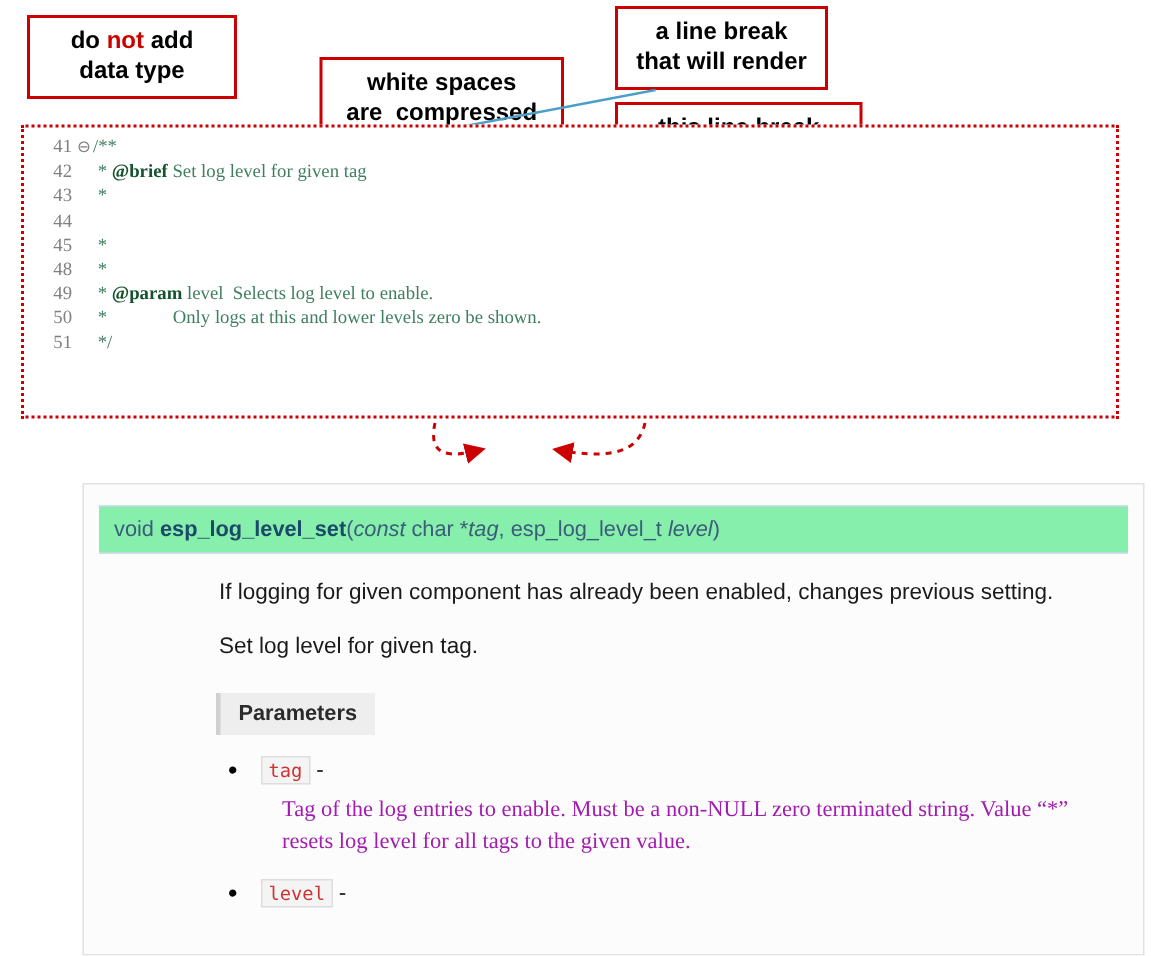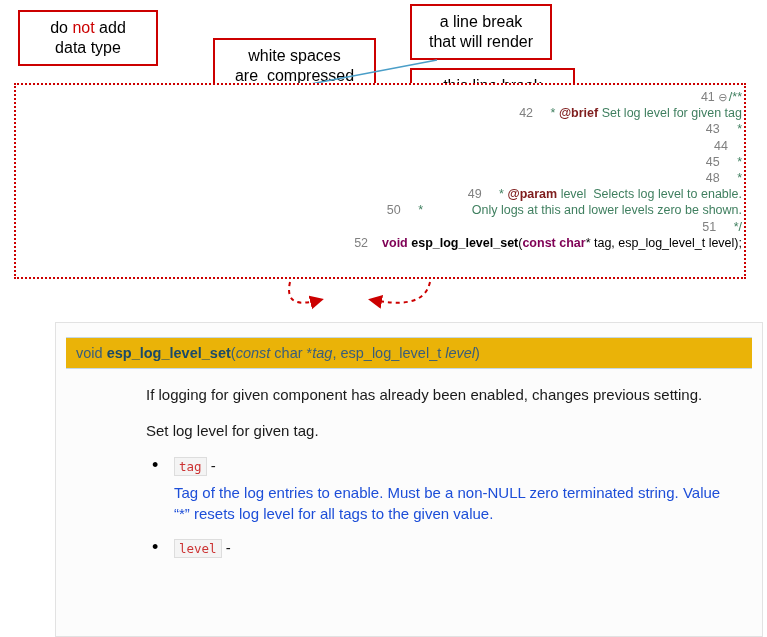--- a/index.html
+++ b/index.html
@@ -22,20 +22,21 @@
     background: #ffffff;
     color: #000000;
     font-size: 16px;
     line-height: 1.25;
     text-align: center;
     padding: 6px 10px;
     box-sizing: border-box;
     display: flex;
     align-items: center;
     justify-content: center;
+    font-weight: bold;
   }
   .callout .hl { color: #cc0000; }
 
   #callout-no-datatype { left: 18px;  top: 10px;  width: 140px; height: 56px; }
   #callout-whitespace  { left: 175px; top: 38px;  width: 163px; height: 56px; margin-left: 38px; }
   #callout-linebreak-render     { left: 410px; top: 4px;  width: 142px; height: 56px; }
   #callout-linebreak-not-render { left: 410px; top: 68px; width: 165px; height: 56px; }
 
   
   #code-block {
@@ -45,43 +46,42 @@
     width: 732px;
     height: 196px;
     border: 2px dotted #cc0000;
     background: #ffffff;
     box-sizing: border-box;
     padding: 4px 2px 2px 2px;
   }
   .code-line {
     display: flex;
     align-items: baseline;
-    font-family: Liberation Sans, sans-serif;
+    font-family: Liberation Serif, serif;
     font-size: 12.5px;
     line-height: 16.2px;
     white-space: pre;
-    justify-content: flex-end;
   }
   .ln {
     width: 30px;
     text-align: right;
     color: #808080;
     padding-right: 2px;
     flex: none;
     user-select: none;
   }
   .fold {
     width: 12px;
     flex: none;
     text-align: center;
     color: #808080;
     font-size: 11px;
   }
   .code-text { color: #3f7f5f; }
-  .code-text .doctag { color: #7f1d1d; font-weight: bold; }
+  .code-text .doctag { color: #14532d; font-weight: bold; }
   .code-text .kw { color: #7f0055; font-weight: bold; }
   .code-text .plain { color: #000000; }
 
   
   #connector-svg {
     position: absolute;
     left: 0; top: 0;
     width: 767px; height: 637px;
     pointer-events: none;
   }
@@ -93,21 +93,21 @@
     top: 322px;
     width: 708px;
     height: 315px;
     background: #fcfcfc;
     border: 1px solid #e2e2e2;
     box-sizing: border-box;
     overflow: hidden;
   }
   #doc-signature {
     margin: 14px 10px 0 10px;
-    background: #eab308;
+    background: #86efac;
     border-top: 1px solid #c4d8e6;
     border-bottom: 1px solid #c4d8e6;
     padding: 7px 10px;
     font-size: 14.5px;
     color: #3a5e7a;
     font-family: "Liberation Sans", sans-serif;
   }
   #doc-signature .fname { font-weight: bold; color: #1b4a68; }
   #doc-signature .ital { font-style: italic; }
 
@@ -145,23 +145,25 @@
   .param-name {
     font-family: "DejaVu Sans Mono", monospace;
     font-size: 12.5px;
     color: #cc3333;
     background: #f4f4f4;
     border: 1px solid #dddddd;
     padding: 1px 4px;
   }
   .param-desc {
     margin-top: 6px;
+    margin-left: 14px;
     font-size: 15px;
-    color: #1d4ed8;
+    color: #a21caf;
     line-height: 1.4;
+    font-family: Liberation Serif, serif;
   }
 </style>
 </head>
 <body>
 
 <div class="callout" id="callout-no-datatype">
   <span>do <span class="hl">not</span> add<br>data type</span>
 </div>
 
 <div class="callout" id="callout-whitespace">
@@ -226,36 +228,34 @@
   </div>
 
   <div class="code-line">
     <span class="ln">50</span><span class="fold"></span><span class="code-text"> *              Only logs at this and lower levels zero be shown.</span>
   </div>
 
   <div class="code-line">
     <span class="ln">51</span><span class="fold"></span><span class="code-text"> */</span>
   </div>
 
-  <div class="code-line">
-    <span class="ln">52</span><span class="fold"></span><span class="code-text"><span class="kw">void</span> <span class="plain"><b>esp_log_level_set</b>(</span><span class="kw">const char</span><span class="plain">* tag, esp_log_level_t level);</span></span>
-  </div>
 
 </div>
 
 <div id="doc-panel">
 
   <div id="doc-signature">
     <span>void</span>
     <span class="fname">esp_log_level_set</span><span>(</span><span class="ital">const</span><span> char *</span><span class="ital">tag</span><span>, </span><span>esp_log_level_t </span><span class="ital">level</span><span>)</span>
   </div>
 
   <div class="doc-para">If logging for given component has already been enabled, changes previous setting.</div>
   <div class="doc-para">Set log level for given tag.</div>
 
+  <div id="doc-params-head">Parameters</div>
 
   <div class="param-item">
     <span class="bullet">•</span>
     <span class="param-name">tag</span>
     <span>-</span>
     <div class="param-desc">Tag of the log entries to enable. Must be a non-NULL zero terminated string. Value “*” resets log level for all tags to the given value.</div>
   </div>
 
   <div class="param-item">
     <span class="bullet">•</span>

